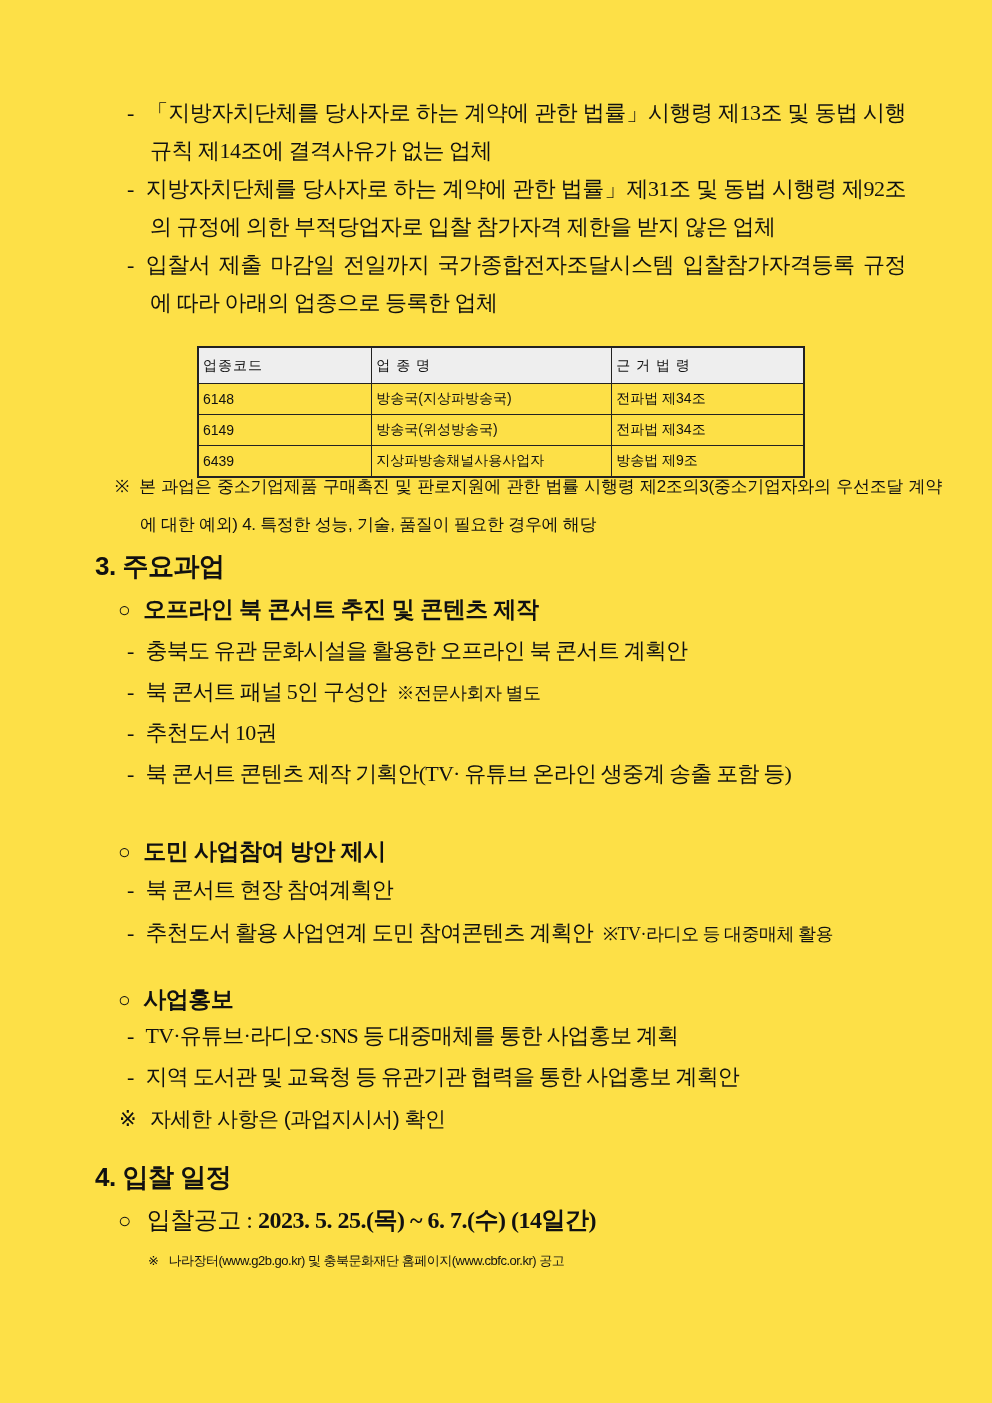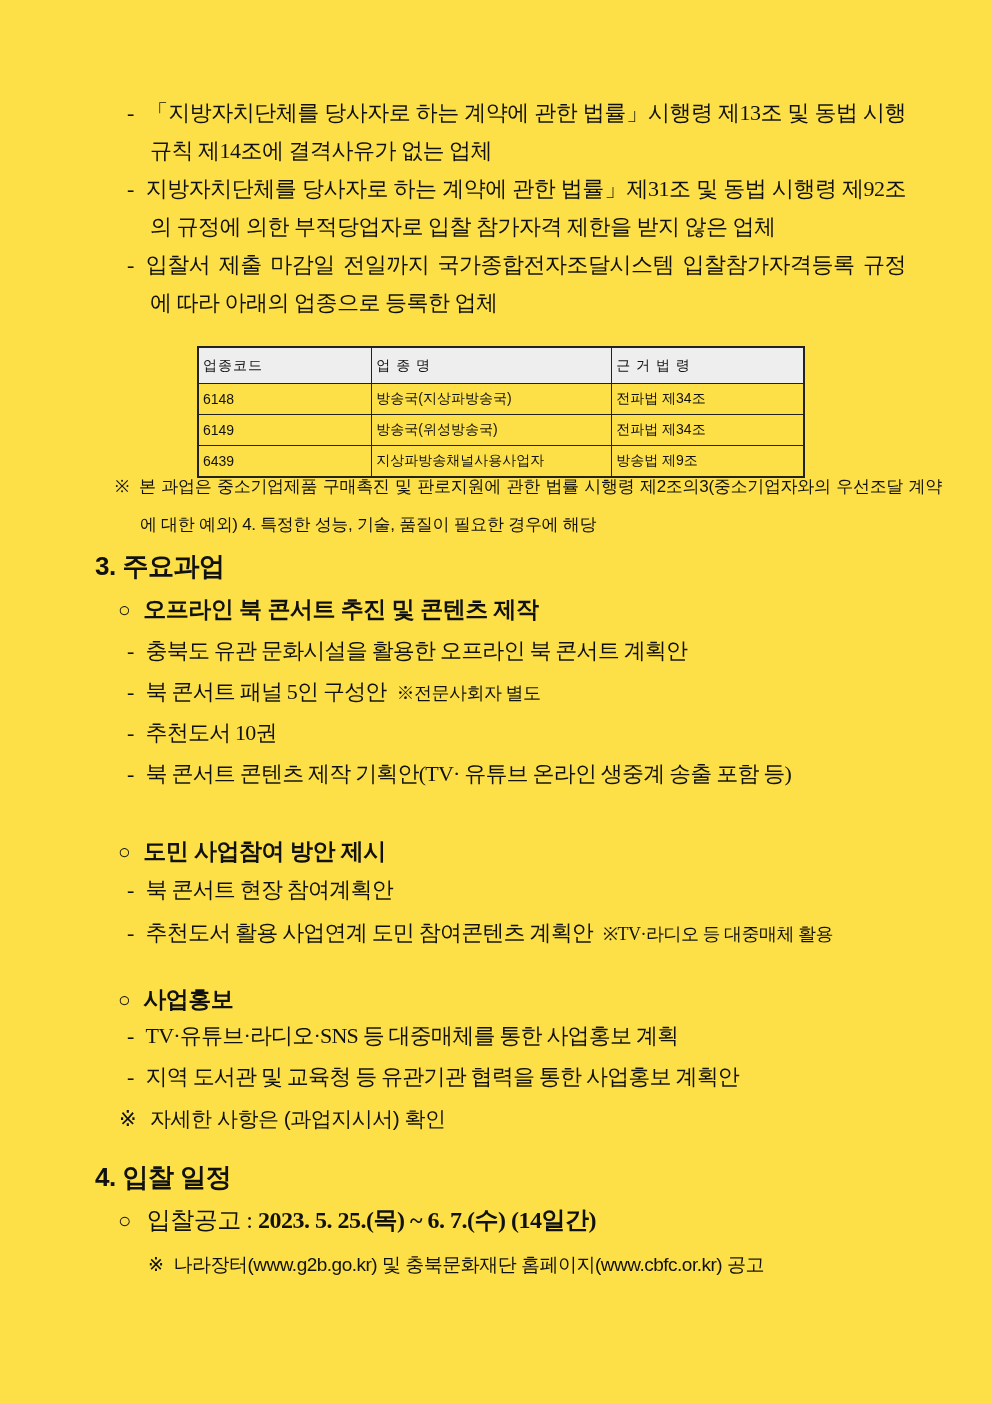--- a/index.html
+++ b/index.html
@@ -95,21 +95,21 @@
   
   .bid-line{
     position:absolute;top:1204px;left:118px;
     font-size:24px;letter-spacing:-0.5px;white-space:nowrap;
   }
   .bid-line .circle-marker{font-size:22px;padding-right:16px;}
   .bid-period{font-weight:bold;}
   .bid-note{
     position:absolute;top:1252px;left:148px;
     font-family:"Liberation Sans","DejaVu Sans",sans-serif;
-    font-size:19px;letter-spacing:-0.5px;white-space:nowrap;
+    font-size:13px;letter-spacing:-0.5px;white-space:nowrap;
   }
   .bid-note .ref-marker{padding-right:10px;}
 </style>
 </head>
 <body>
 
 <div class="page">
 
   <div class="eligibility">
     <div class="q-para"><span class="q-marker">-</span><span>「지방자치단체를 당사자로 하는 계약에 관한 법률」시행령 제13조 및 동법 시행규칙 제14조에 결격사유가 없는 업체</span></div>

